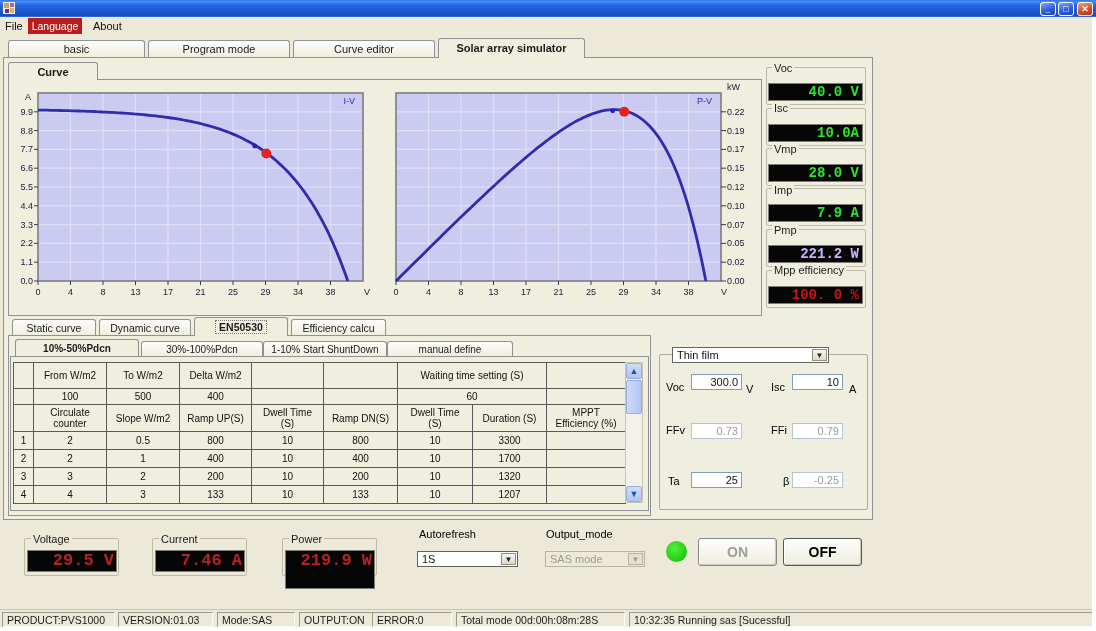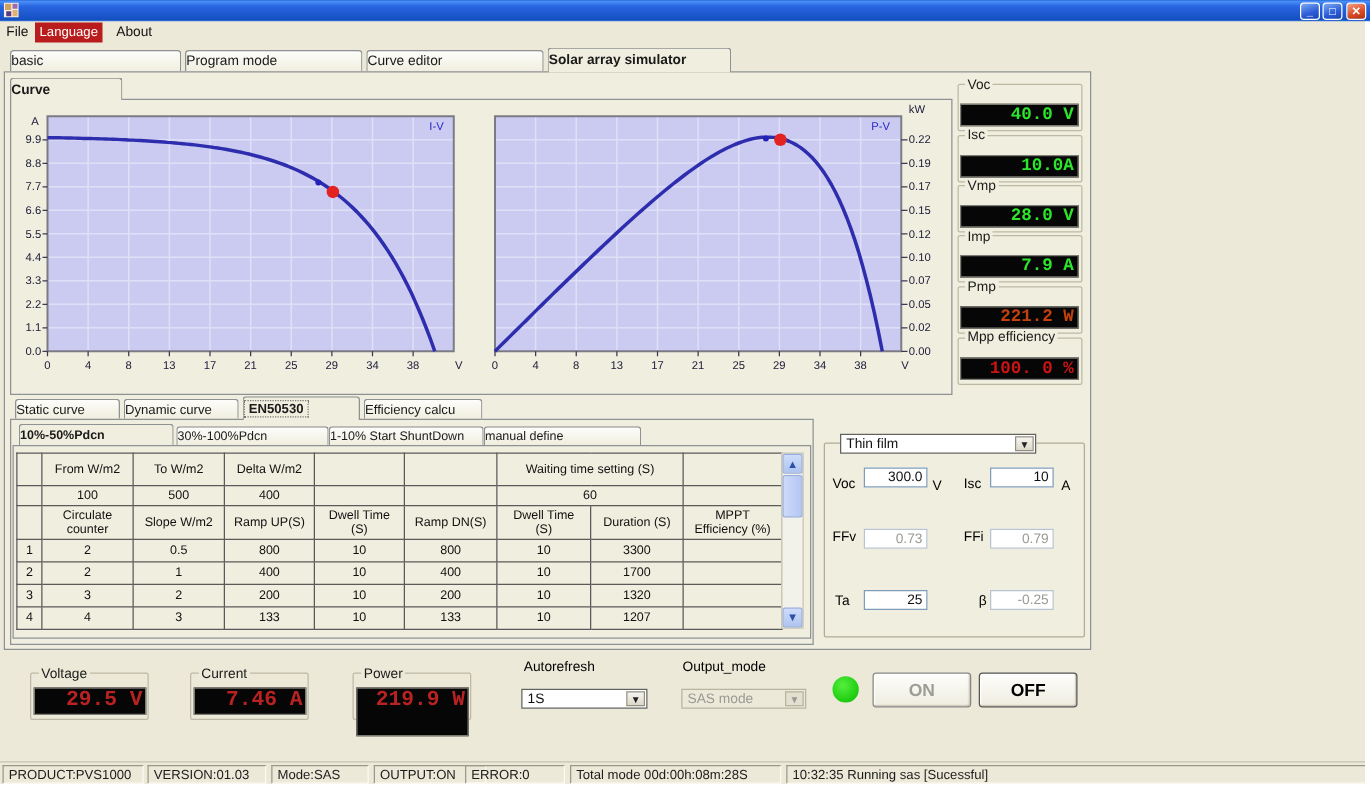--- a/index.html
+++ b/index.html
@@ -12,21 +12,21 @@
 .tbtn{position:absolute;top:2px;width:16px;height:14px;border-radius:3px;border:1px solid #fff;
  font-size:9px;color:#fff;text-align:center;line-height:12px;font-weight:bold}
 .tbtn.b{background:linear-gradient(160deg,#7da8f2,#2a5bd7 60%,#1b44ad)}
 .tbtn.r{background:linear-gradient(160deg,#f2a188,#dd4e28 55%,#b03010)}
 
 #menu{left:0;top:17px;width:1092px;height:20px;background:#ece9d8;font-size:11px;color:#111}
 #menu span{position:absolute;top:3px}
 #menu .sel{background:#b91c1c;color:#fff;padding:2px 9px;top:1px}
 
 .tab{position:absolute;border:1px solid #8f9294;border-bottom:none;border-radius:3px 3px 0 0;
- background:linear-gradient(180deg,#fdfdfa,#f0eedf);text-align:left;font-size:11px;color:#1a1a1a}
+ background:linear-gradient(180deg,#fdfdfa,#f0eedf);text-align:center;font-size:11px;color:#1a1a1a}
 .panel{position:absolute;border:1px solid #8f9294;background:#f0eede}
 .gbox{position:absolute;border:1px solid #bdb9a5;border-radius:2px}
 .glab{position:absolute;font-size:11px;color:#1a1a1a;background:#f0eede;padding:0 2px}
 .lcd{position:absolute;background:#060606;border:1px solid #7c7c74;color:#2ce62c;
  font-family:"Liberation Mono",monospace;font-weight:bold;text-align:right}
 
 .inp{position:absolute;background:#fff;border:1px solid #7f7f7a;border-top-color:#62625e;font-size:11px;
  text-align:right;padding:1px 3px;color:#111}
 .combo{position:absolute;background:#fff;border:1px solid #63635e;font-size:11px;color:#111}
 .combo .cb{position:absolute;right:1px;top:1px;bottom:1px;width:15px;
@@ -125,21 +125,21 @@
 <div class="glab" style="left:772px;top:102px">Isc</div>
 <div class="lcd" style="left:768px;top:124px;width:95px;height:18px;font-size:14px;line-height:16px;padding-right:3px;color:#2ce62c">10.0A</div>
 <div class="gbox" style="left:766px;top:148px;width:100px;height:38px"></div>
 <div class="glab" style="left:772px;top:143px">Vmp</div>
 <div class="lcd" style="left:768px;top:164px;width:95px;height:18px;font-size:14px;line-height:16px;padding-right:3px;color:#2ce62c">28.0 V</div>
 <div class="gbox" style="left:766px;top:188px;width:100px;height:38px"></div>
 <div class="glab" style="left:772px;top:184px">Imp</div>
 <div class="lcd" style="left:768px;top:204px;width:95px;height:18px;font-size:14px;line-height:16px;padding-right:3px;color:#2ce62c">7.9 A</div>
 <div class="gbox" style="left:766px;top:229px;width:100px;height:38px"></div>
 <div class="glab" style="left:772px;top:224px">Pmp</div>
-<div class="lcd" style="left:768px;top:245px;width:95px;height:18px;font-size:14px;line-height:16px;padding-right:3px;color:#c2410c">221.2 W</div>
+<div class="lcd" style="left:768px;top:245px;width:95px;height:18px;font-size:14px;line-height:16px;padding-right:3px;color:#c4b5fd">221.2 W</div>
 <div class="gbox" style="left:766px;top:270px;width:100px;height:38px"></div>
 <div class="glab" style="left:772px;top:264px">Mpp efficiency</div>
 <div class="lcd" style="left:768px;top:286px;width:95px;height:18px;font-size:14px;line-height:16px;padding-right:3px;color:#cc1414">100. 0 %</div>
 
  <div class="tab" style="left:12px;top:319px;width:84px;height:16px;line-height:16px;font-size:10.5px">Static curve</div>
  <div class="tab" style="left:99px;top:319px;width:92px;height:16px;line-height:16px;font-size:10.5px">Dynamic curve</div>
  <div class="tab" style="left:194px;top:317px;width:94px;height:19px;line-height:18px;font-size:10.5px;font-weight:bold;background:#f0eede;z-index:5"><span style="border:1px dotted #777;padding:0 3px">EN50530</span></div>
  <div class="tab" style="left:291px;top:319px;width:95px;height:16px;line-height:16px;font-size:10.5px">Efficiency calcu</div>
  <div class="panel" style="left:8px;top:335px;width:643px;height:181px"></div>
 

